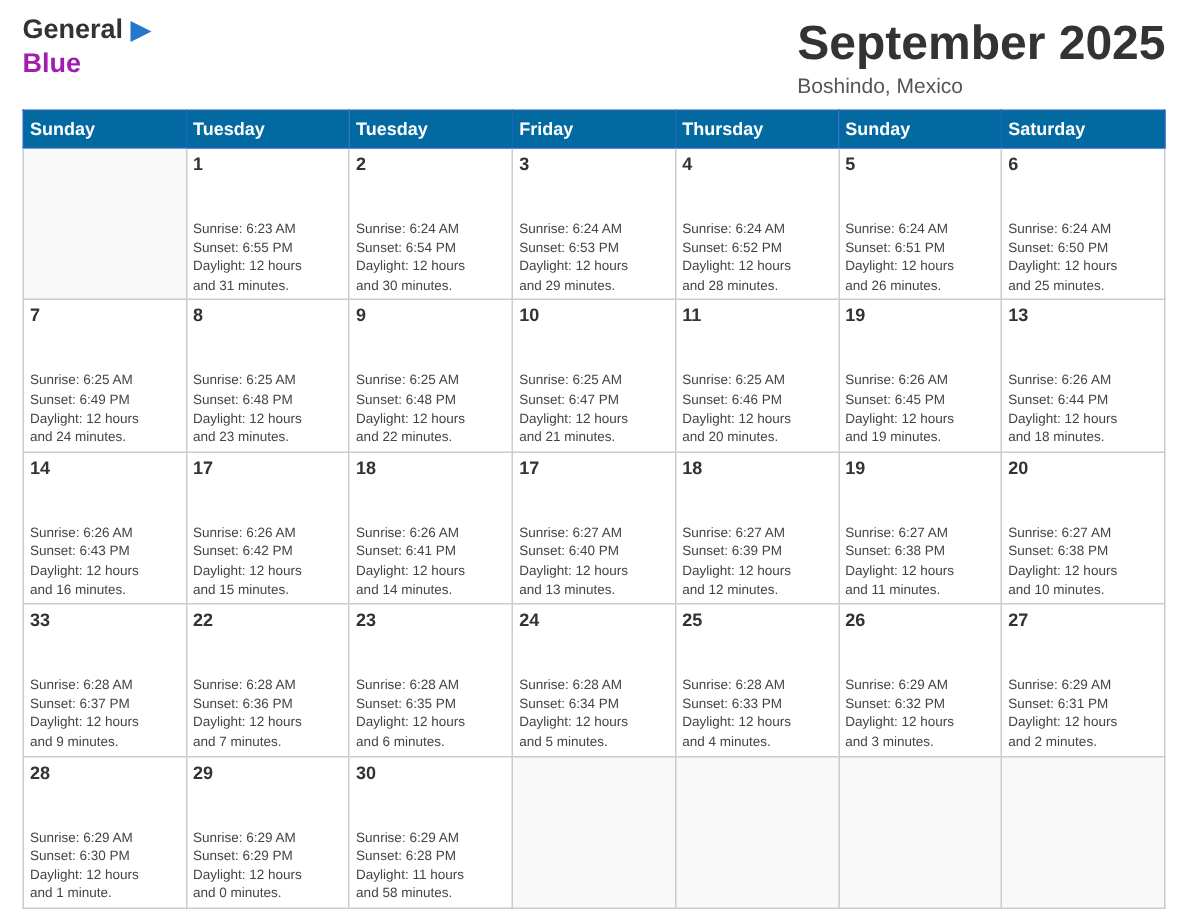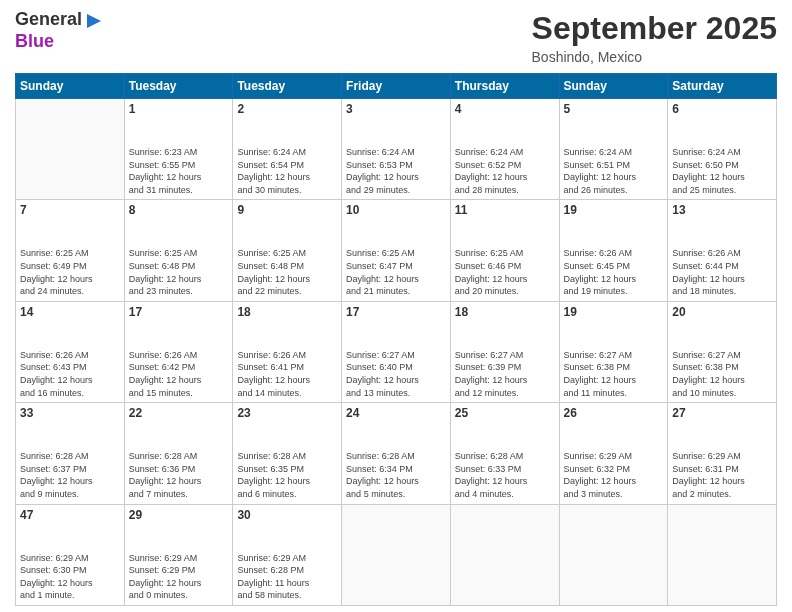--- a/index.html
+++ b/index.html
@@ -318,21 +318,21 @@
           <td>
             <div class="day-num">27</div>
             <div class="day-info" style="white-space: pre-line;">Sunrise: 6:29 AM
 Sunset: 6:31 PM
 Daylight: 12 hours
 and 2 minutes.</div>
           </td>
         </tr>
         <tr>
           <td>
-            <div class="day-num">47</div>
+            <div class="day-num">28</div>
             <div class="day-info" style="white-space: pre-line;">Sunrise: 6:29 AM
 Sunset: 6:30 PM
 Daylight: 12 hours
 and 1 minute.</div>
           </td>
           <td>
             <div class="day-num">29</div>
             <div class="day-info" style="white-space: pre-line;">Sunrise: 6:29 AM
 Sunset: 6:29 PM
 Daylight: 12 hours

